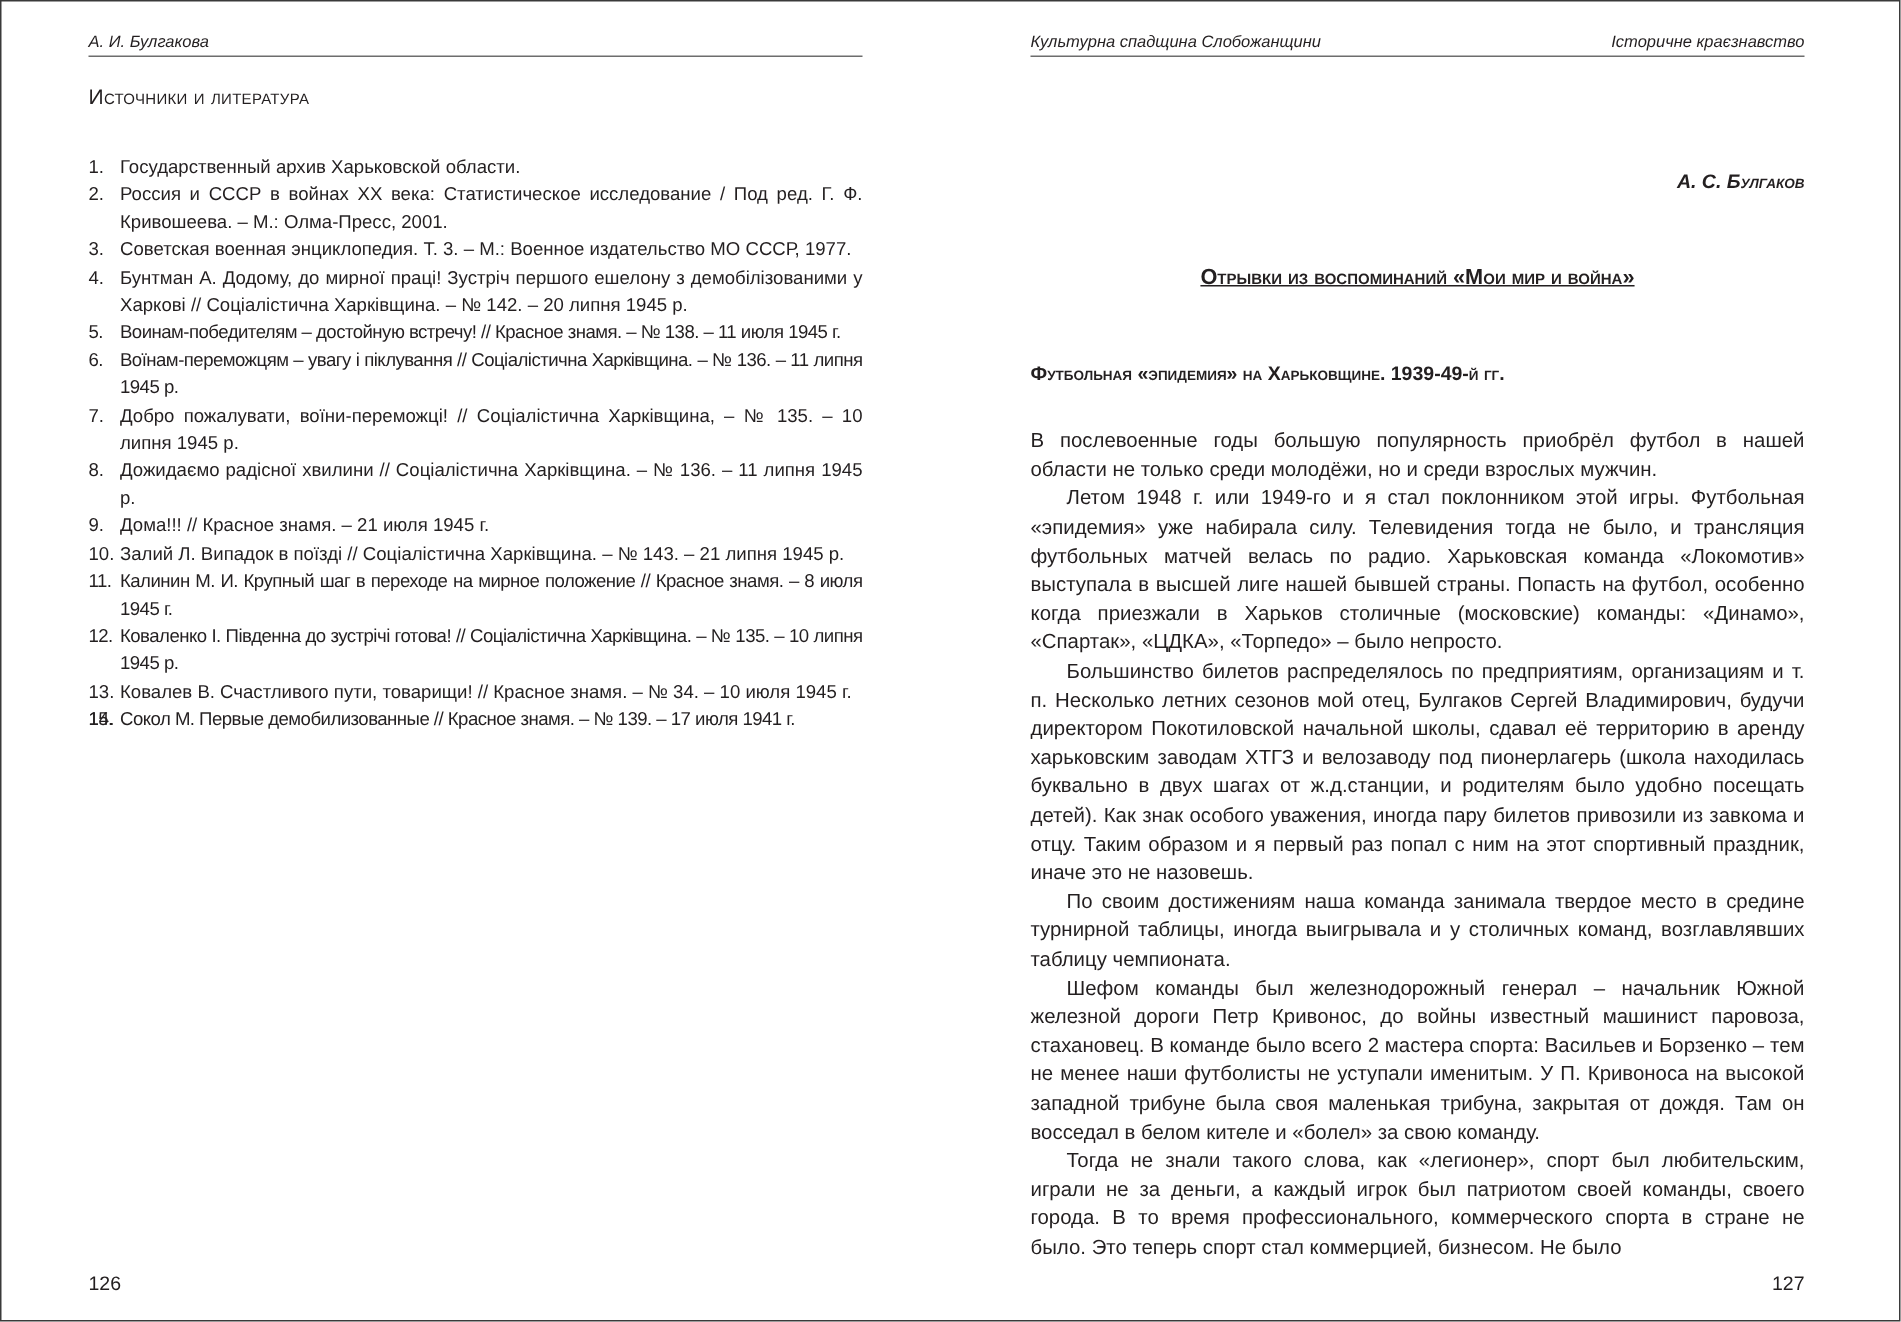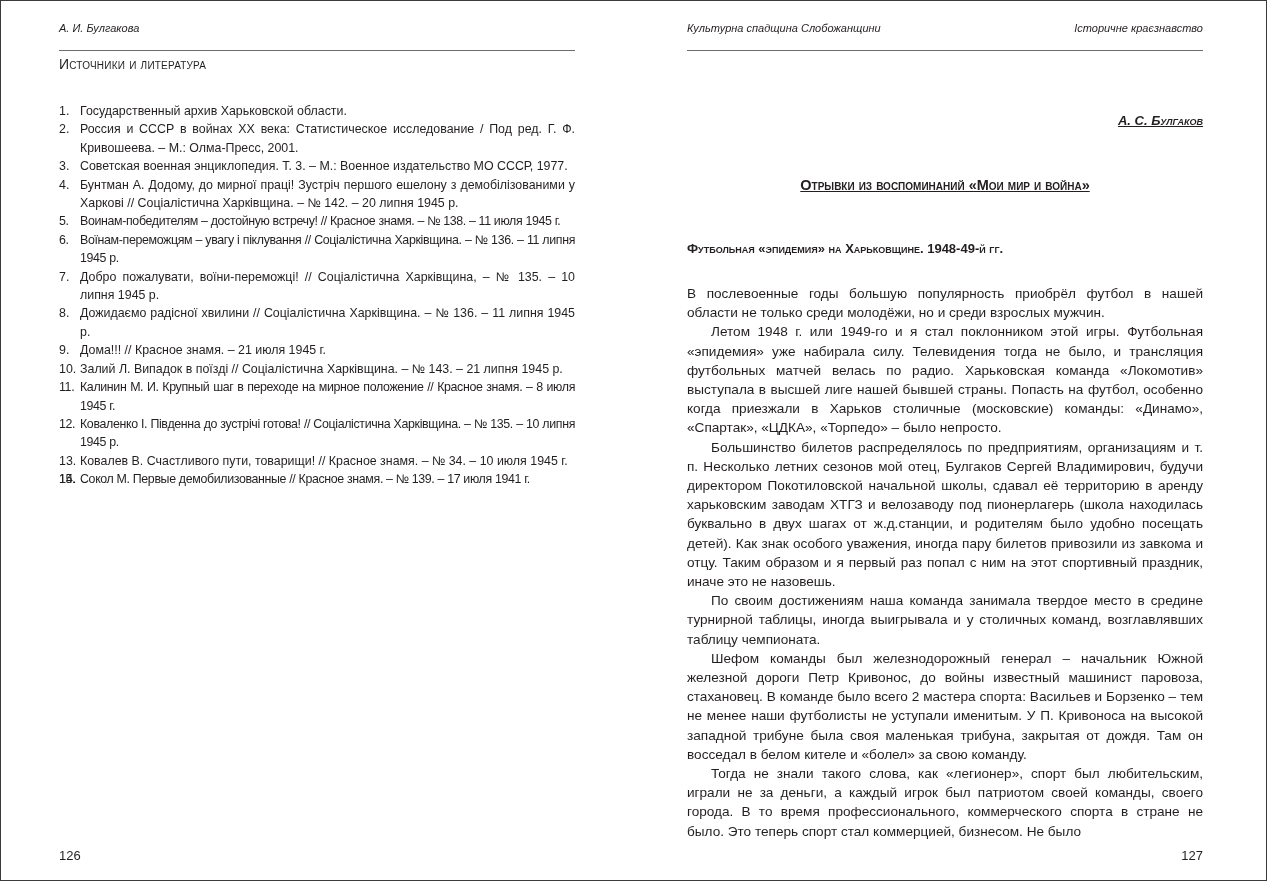--- a/index.html
+++ b/index.html
@@ -10,21 +10,21 @@
     font-family: "Liberation Sans", sans-serif; color: #231f20;
   }
   .page { position: absolute; top: 0; height: 879px; }
   .page.left { left: 58px; width: 516px; }
   .page.right { left: 686px; width: 516px; }
 
   .running-head {
     position: absolute; top: 21px; left: 0; right: 0;
     font-size: 11px; font-style: italic; color: #231f20;
     display: flex; justify-content: space-between;
-    padding-bottom: 15px; border-bottom: 1px solid #6d6d6d;
+    padding-bottom: 2px; border-bottom: 1px solid #6d6d6d;
     line-height: 13px;
   }
   .page-number { position: absolute; top: 847px; font-size: 13px; color: #231f20; }
   .page.left .page-number { left: 0; }
   .page.right .page-number { right: 0; }
 
   
   .section-title {
     position: absolute; top: 55px; left: 0; right: 0; 
     font-size: 14px; font-variant: small-caps; letter-spacing: 0.2px;
@@ -33,21 +33,21 @@
     position: absolute; top: 101px; left: 0; right: 0; margin: 0; padding: 0; list-style: none;
     font-size: 12.4px; line-height: 18.4px; text-align: justify;
   }
   .refs li { position: relative; padding-left: 21px; }
   .refs .num { position: absolute; left: 0; top: 0; }
   .refs li.tight { letter-spacing: -0.35px; }
 
   
   .author {
     position: absolute; top: 112px; right: 0; font-size: 13px; font-weight: bold;
-    font-style: italic; font-variant: small-caps; text-decoration: underline;
+    font-style: italic; font-variant: small-caps;
   }
   .article-title {
     position: absolute; top: 176px; left: 0; right: 0; text-align: center;
     font-size: 14.5px; font-weight: bold; font-variant: small-caps; text-decoration: underline;
   }
   .subsection-title {
     position: absolute; top: 240px; left: 0; font-size: 13px; font-weight: bold;
     font-variant: small-caps;
   }
   .body-text {
@@ -87,21 +87,21 @@
     <div class="page-number">126</div>
   </div>
 
   <div class="page right">
     <div class="running-head">
       <span>Культурна спадщина Слобожанщини</span>
       <span>Історичне краєзнавство</span>
     </div>
     <div class="author">А. С. Булгаков</div>
     <div class="article-title">Отрывки из воспоминаний «Мои мир и война»</div>
-    <div class="subsection-title">Футбольная «эпидемия» на Харьковщине. 1948-49-й гг.</div>
+    <div class="subsection-title">Футбольная «эпидемия» на Харьковщине. 1939-49-й гг.</div>
     <div class="body-text">
       <p class="first">В послевоенные годы большую популярность приобрёл футбол в нашей области не только среди молодёжи, но и среди взрослых мужчин.</p>
       <p>Летом 1948 г. или 1949-го и я стал поклонником этой игры. Футбольная «эпидемия» уже набирала силу. Телевидения тогда не было, и трансляция футбольных матчей велась по радио. Харьковская команда «Локомотив» выступала в высшей лиге нашей бывшей страны. Попасть на футбол, особенно когда приезжали в Харьков столичные (московские) команды: «Динамо», «Спартак», «ЦДКА», «Торпедо» – было непросто.</p>
       <p>Большинство билетов распределялось по предприятиям, организаци­ям и т. п. Несколько летних сезонов мой отец, Булгаков Сергей Владими­рович, будучи директором Покотиловской начальной школы, сдавал её территорию в аренду харьковским заводам ХТГЗ и велозаводу под пи­онерлагерь (школа находилась буквально в двух шагах от ж.д.станции, и родителям было удобно посещать детей). Как знак особого уважения, иногда пару билетов привозили из завкома и отцу. Таким образом и я пер­вый раз попал с ним на этот спортивный праздник, иначе это не назовешь.</p>
       <p>По своим достижениям наша команда занимала твердое место в сре­дине турнирной таблицы, иногда выигрывала и у столичных команд, воз­главлявших таблицу чемпионата.</p>
       <p>Шефом команды был железнодорожный генерал – начальник Юж­ной железной дороги Петр Кривонос, до войны известный машинист па­ровоза, стахановец. В команде было всего 2 мастера спорта: Васильев и Борзенко – тем не менее наши футболисты не уступали именитым. У П. Кривоноса на высокой западной трибуне была своя маленькая три­буна, закрытая от дождя. Там он восседал в белом кителе и «болел» за свою команду.</p>
       <p>Тогда не знали такого слова, как «легионер», спорт был любитель­ским, играли не за деньги, а каждый игрок был патриотом своей команды, своего города. В то время профессионального, коммерческого спорта в стране не было. Это теперь спорт стал коммерцией, бизнесом. Не было</p>
     </div>
     <div class="page-number">127</div>
   </div>

